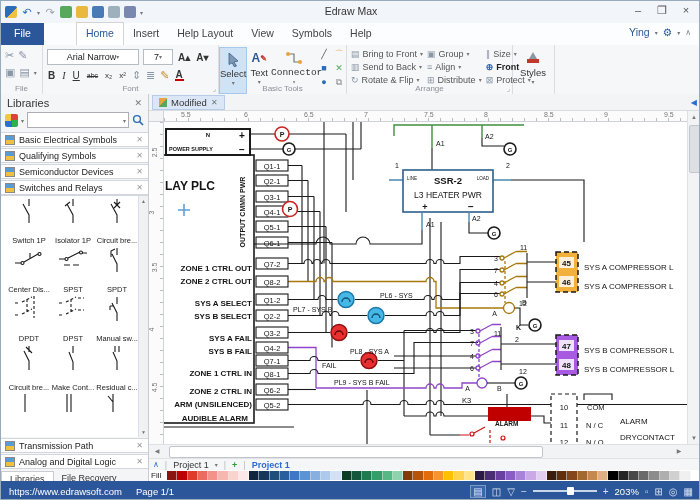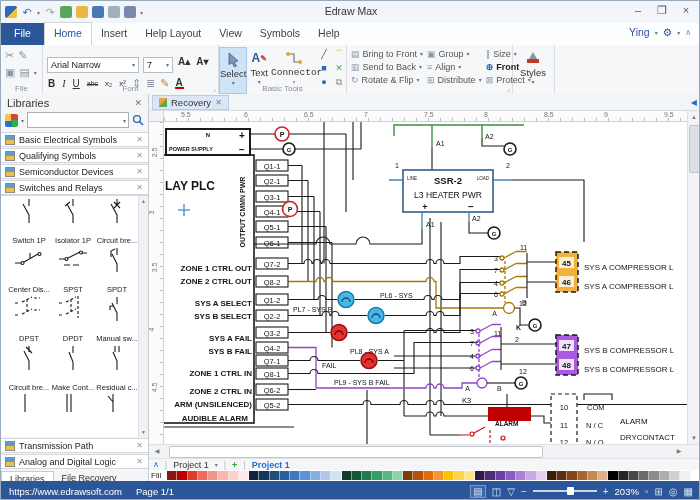--- a/index.html
+++ b/index.html
@@ -9,30 +9,30 @@
   .titlebar{left:0;top:0;width:700px;height:22px;background:#f2f5fa;}
   .qa{left:4px;top:3px;display:flex;gap:4px;align-items:center;height:16px;}
   .qaic{width:12px;height:12px;border-radius:2px;display:inline-block;font-size:11px;line-height:12px;text-align:center;}
   .title-text{left:0;top:4px;width:700px;text-align:center;font-size:10.5px;color:#333;pointer-events:none;}
   .winbtns{right:4px;top:2px;display:flex;gap:2px;}
   .winbtn{width:22px;height:16px;text-align:center;font-size:11px;color:#555;line-height:15px;}
   
   .tabrow{left:0;top:22px;width:700px;height:22px;background:#fcfdfe;display:flex;align-items:flex-end;}
   .ftab{background:#2b579a;color:#fff;font-size:10.5px;padding:4px 13px;height:14px;}
   .rtab{font-size:10.5px;color:#444;padding:4px 9px;height:14px;}
-  .rtab.active{background:#fff;border:1px solid #d4d4d4;border-bottom:none;color:#2b579a;}
+  .rtab.active{background:#fff;border:1px solid #d4d4d4;border-bottom:none;color:#2b579a;margin-left:32px;}
   .account{position:absolute;right:8px;top:25px;display:flex;gap:5px;align-items:center;font-size:10.5px;color:#2b579a;}
   
   .ribbon{left:0;top:44px;width:700px;height:49px;background:#f6f7f9;border-bottom:1px solid #d0d3d8;display:flex;}
   .rgroup{position:relative;border-right:1px solid #dadde1;height:100%;box-sizing:border-box;padding-top:2px;}
   .glabel{position:absolute;bottom:1px;left:0;right:0;text-align:center;font-size:8px;color:#8a8f98;}
   .launch{position:absolute;bottom:1px;right:2px;font-size:7px;color:#9aa;}
   .minirow{display:flex;gap:4px;padding:2px 4px;align-items:center;}
   .mico{color:#8a97a5;font-size:11px;}
-  .fontbox{border:1px solid #b6bcc4;background:#fff;font-size:9px;color:#222;height:14px;line-height:14px;padding:0 3px;display:flex;justify-content:space-between;margin-top:8px;}
+  .fontbox{border:1px solid #b6bcc4;background:#fff;font-size:9px;color:#222;height:14px;line-height:14px;padding:0 3px;display:flex;justify-content:center;}
   .fmt{font-size:10px;color:#333;padding:0 1px;}
   .bigbtn{width:36px;text-align:center;font-size:9.5px;color:#333;padding-top:2px;}
   .bigbtn .bic{height:18px;display:flex;align-items:center;justify-content:center;}
   .bigbtn.sel{background:#cfe3f7;border:1px solid #a6c8ea;box-sizing:border-box;}
   .caret{font-size:6px;color:#777;}
   .arr-item{display:flex;align-items:center;gap:3px;font-size:9px;color:#555;height:13px;white-space:nowrap;}
   .arr-item .mico{font-size:9px;}
   .shapegrid{display:grid;grid-template-columns:14px 14px;grid-auto-rows:13px;gap:1px;padding-top:1px;}
   .shapegrid span{text-align:center;font-size:9px;line-height:12px;}
   
@@ -260,20 +260,21 @@
         <div class="arr-item" style="color:#222;font-weight:bold;">
             <span class="mico" style="color:#2b6cb8;">⊕</span>
             <span>Front</span>
           </div>
         <div class="arr-item">
             <span class="mico">⊠</span>
             <span>Protect</span>
             <span class="caret">▾</span>
           </div>
       </div>
+      <div class="glabel">Arrange</div>
       <div class="launch">⌟</div>
     </div>
     <div class="rgroup" style="width:42px;">
       <div class="bigbtn" style="width:40px;">
         <div class="bic">
           <svg width="16" height="14">
               <rect x="2" y="8" width="12" height="4" fill="#c0392b"></rect>
               <path d="M4,8 L8,1 L12,8" fill="#8a97a5"></path>
             </svg>
         </div>
@@ -358,29 +359,29 @@
             <span class="symname">SPST</span>
           </div>
         <div class="symcell">
             <svg width="34" height="30">
               <path d="M17,3 V10 M17,27 V19 L12,9 M11,12 V6 L15,4" class="w"></path>
             </svg>
             <span class="symname">SPDT</span>
           </div>
         <div class="symcell">
             <svg width="34" height="30">
+              <path d="M3,9 H8 M10,8 L20,3 M3,21 H8 M10,20 L20,15 M22,2 V24 M15,5 V18" class="w dsh"></path>
+            </svg>
+            <span class="symname">DPDT</span>
+          </div>
+        <div class="symcell">
+            <svg width="34" height="30">
               <path d="M3,9 H8 M10,8 L20,3 M22,4 H28 M3,21 H8 M10,20 L20,15 M22,16 H28 M15,5 V18" class="w dsh"></path>
             </svg>
             <span class="symname">DPST</span>
-          </div>
-        <div class="symcell">
-            <svg width="34" height="30">
-              <path d="M3,9 H8 M10,8 L20,3 M3,21 H8 M10,20 L20,15 M22,2 V24 M15,5 V18" class="w dsh"></path>
-            </svg>
-            <span class="symname">DPDT</span>
           </div>
         <div class="symcell">
             <svg width="34" height="30">
               <path d="M17,3 V10 M17,27 V19 L12,9 M10,12 H14 M10,12 V16" class="w"></path>
             </svg>
             <span class="symname">Manual sw...</span>
           </div>
         <div class="symcell">
             <svg width="34" height="30">
               <path d="M17,3 V9 M17,27 V18 L12,8 M14,4 L20,10" class="w"></path>
@@ -429,21 +430,21 @@
     <div class="lp-tabs">
       <span class="lp-tab active">Libraries</span>
       <span class="lp-tab">File Recovery</span>
     </div>
   </div>
 
   <div class="abs canvas-area">
     <div class="abs tabstrip">
       <div class="doctab">
         <span class="dticon"></span>
-        <span>Recovery</span>
+        <span>Modified</span>
         <span style="color:#777;font-size:8px;">✕</span>
       </div>
       <span class="tsarrow">◀</span>
     </div>
     <div class="abs ruler-corner"></div>
     <div class="abs ruler-top"></div>
     <span class="rnum" style="left:32px;">5.5</span>
     <span class="rnum" style="left:95px;">6</span>
     <span class="rnum" style="left:155px;">6.5</span>
     <span class="rnum" style="left:215px;">7</span>

